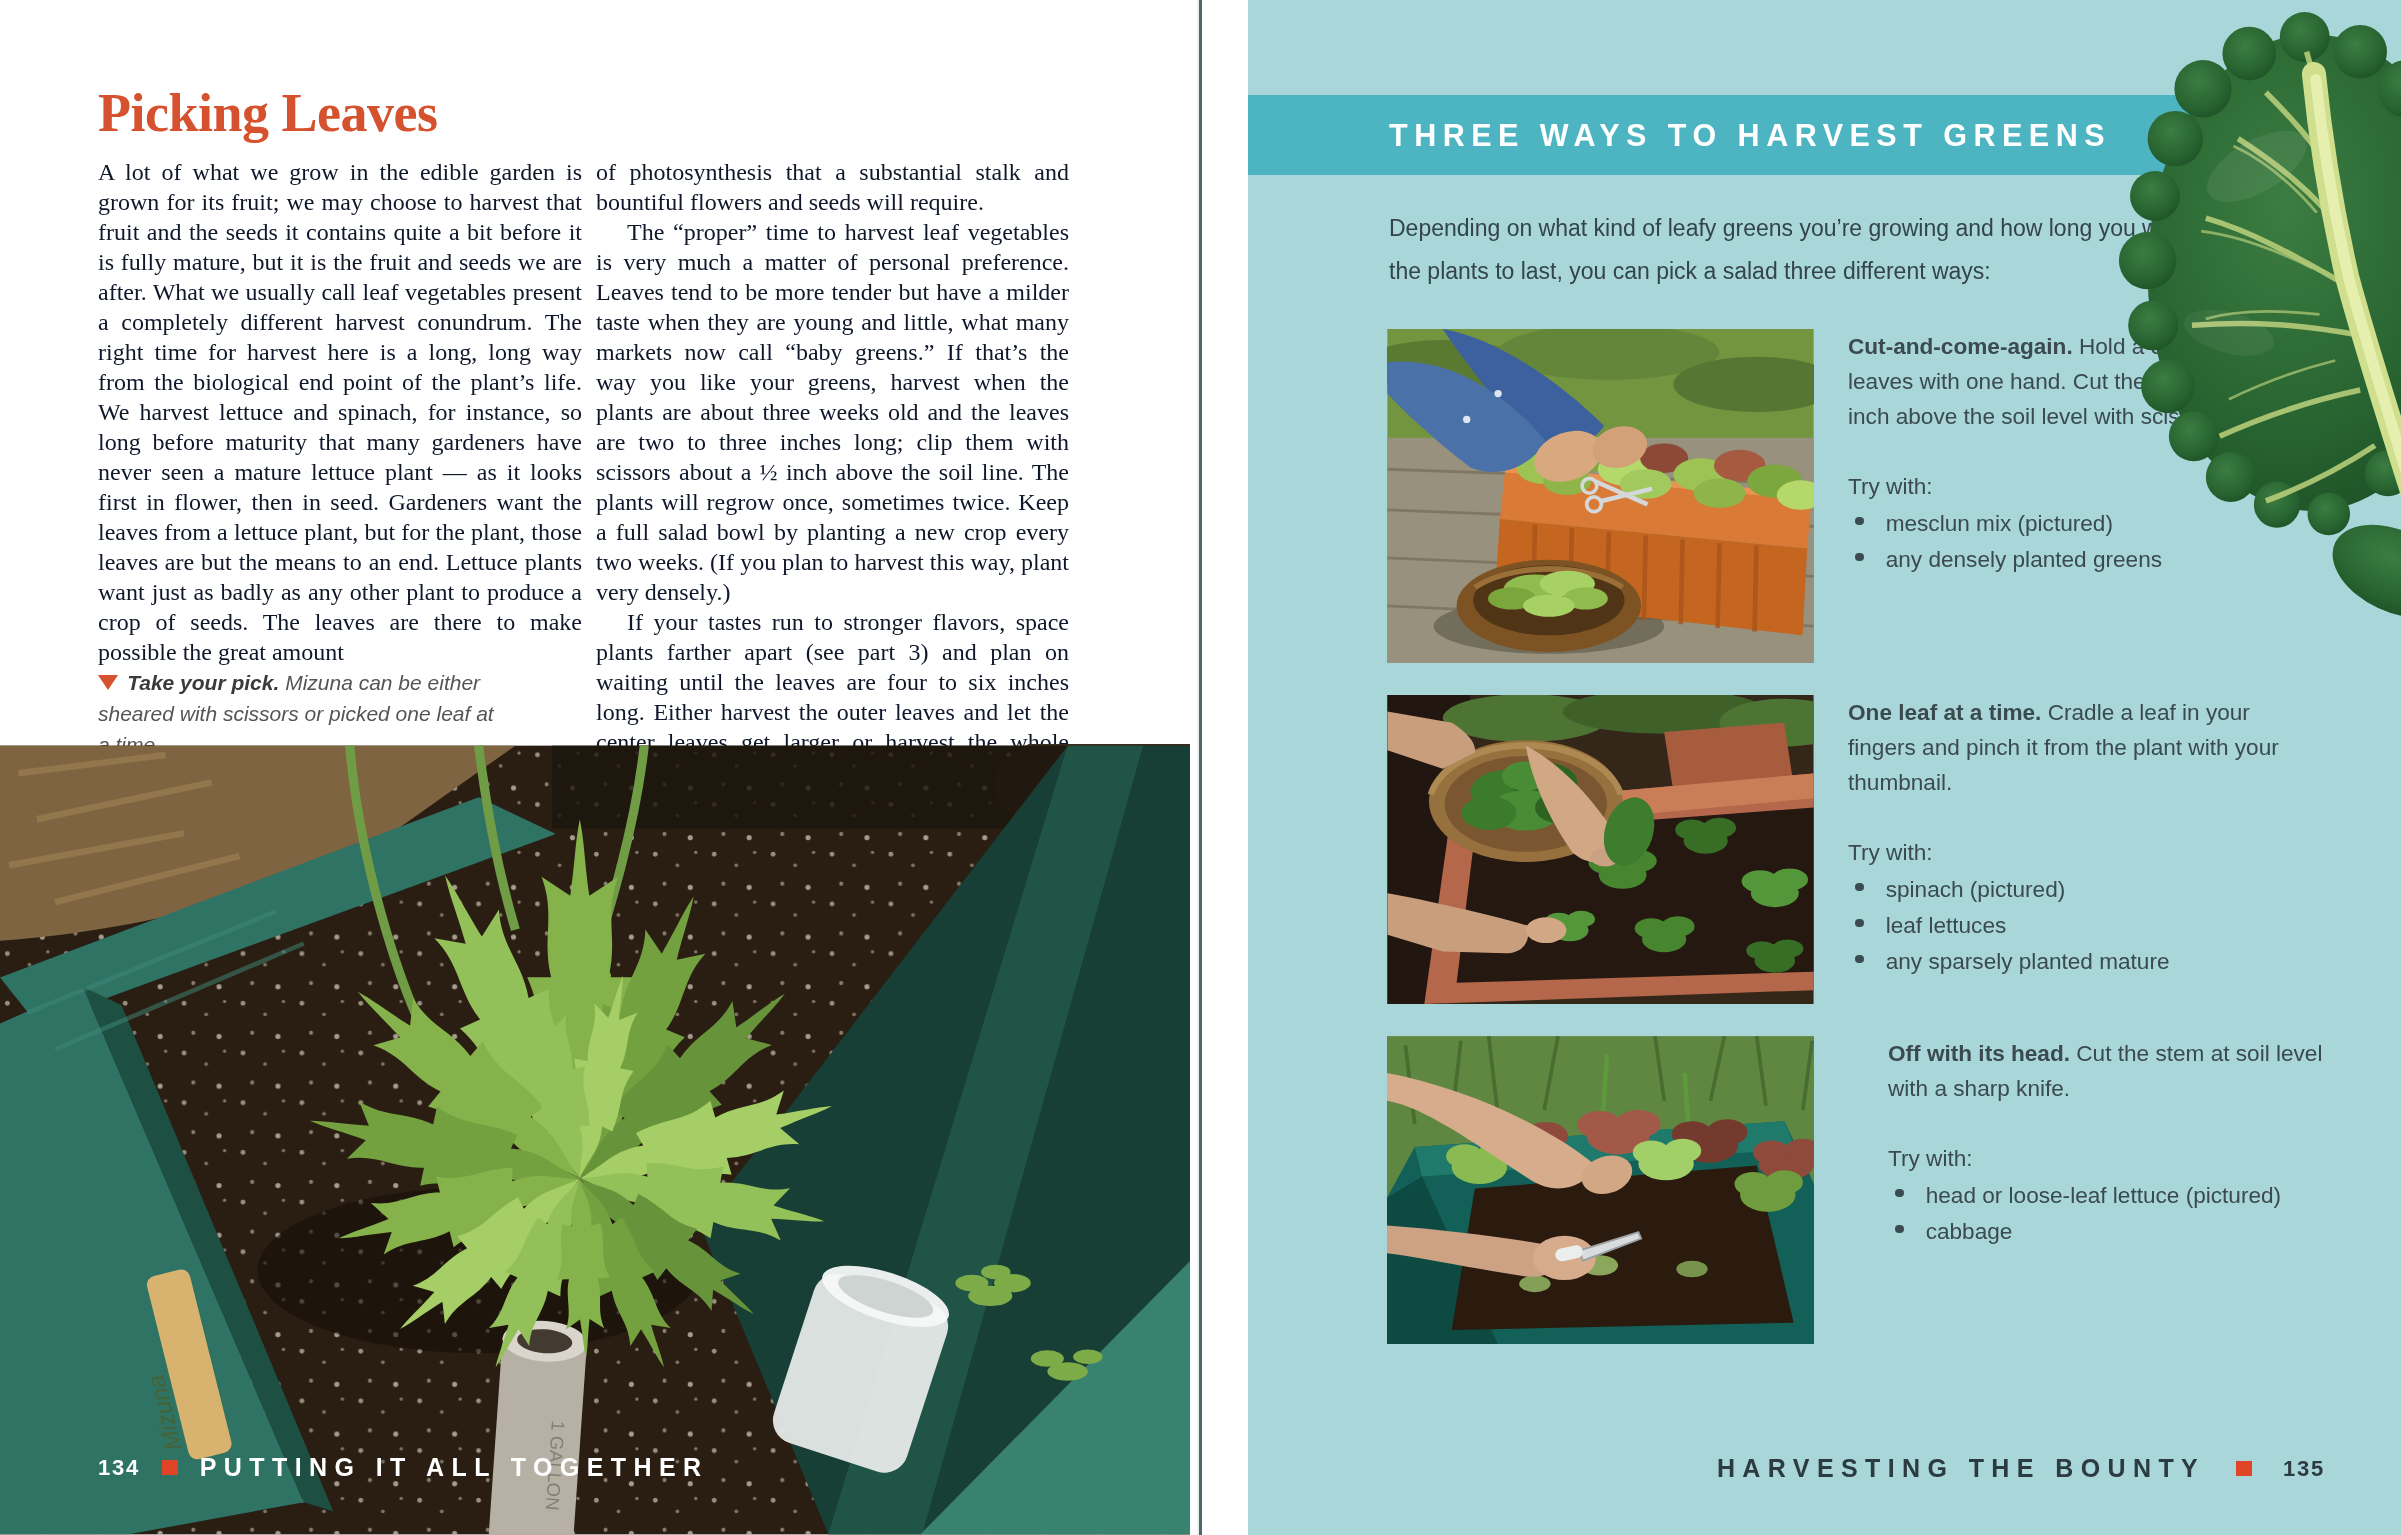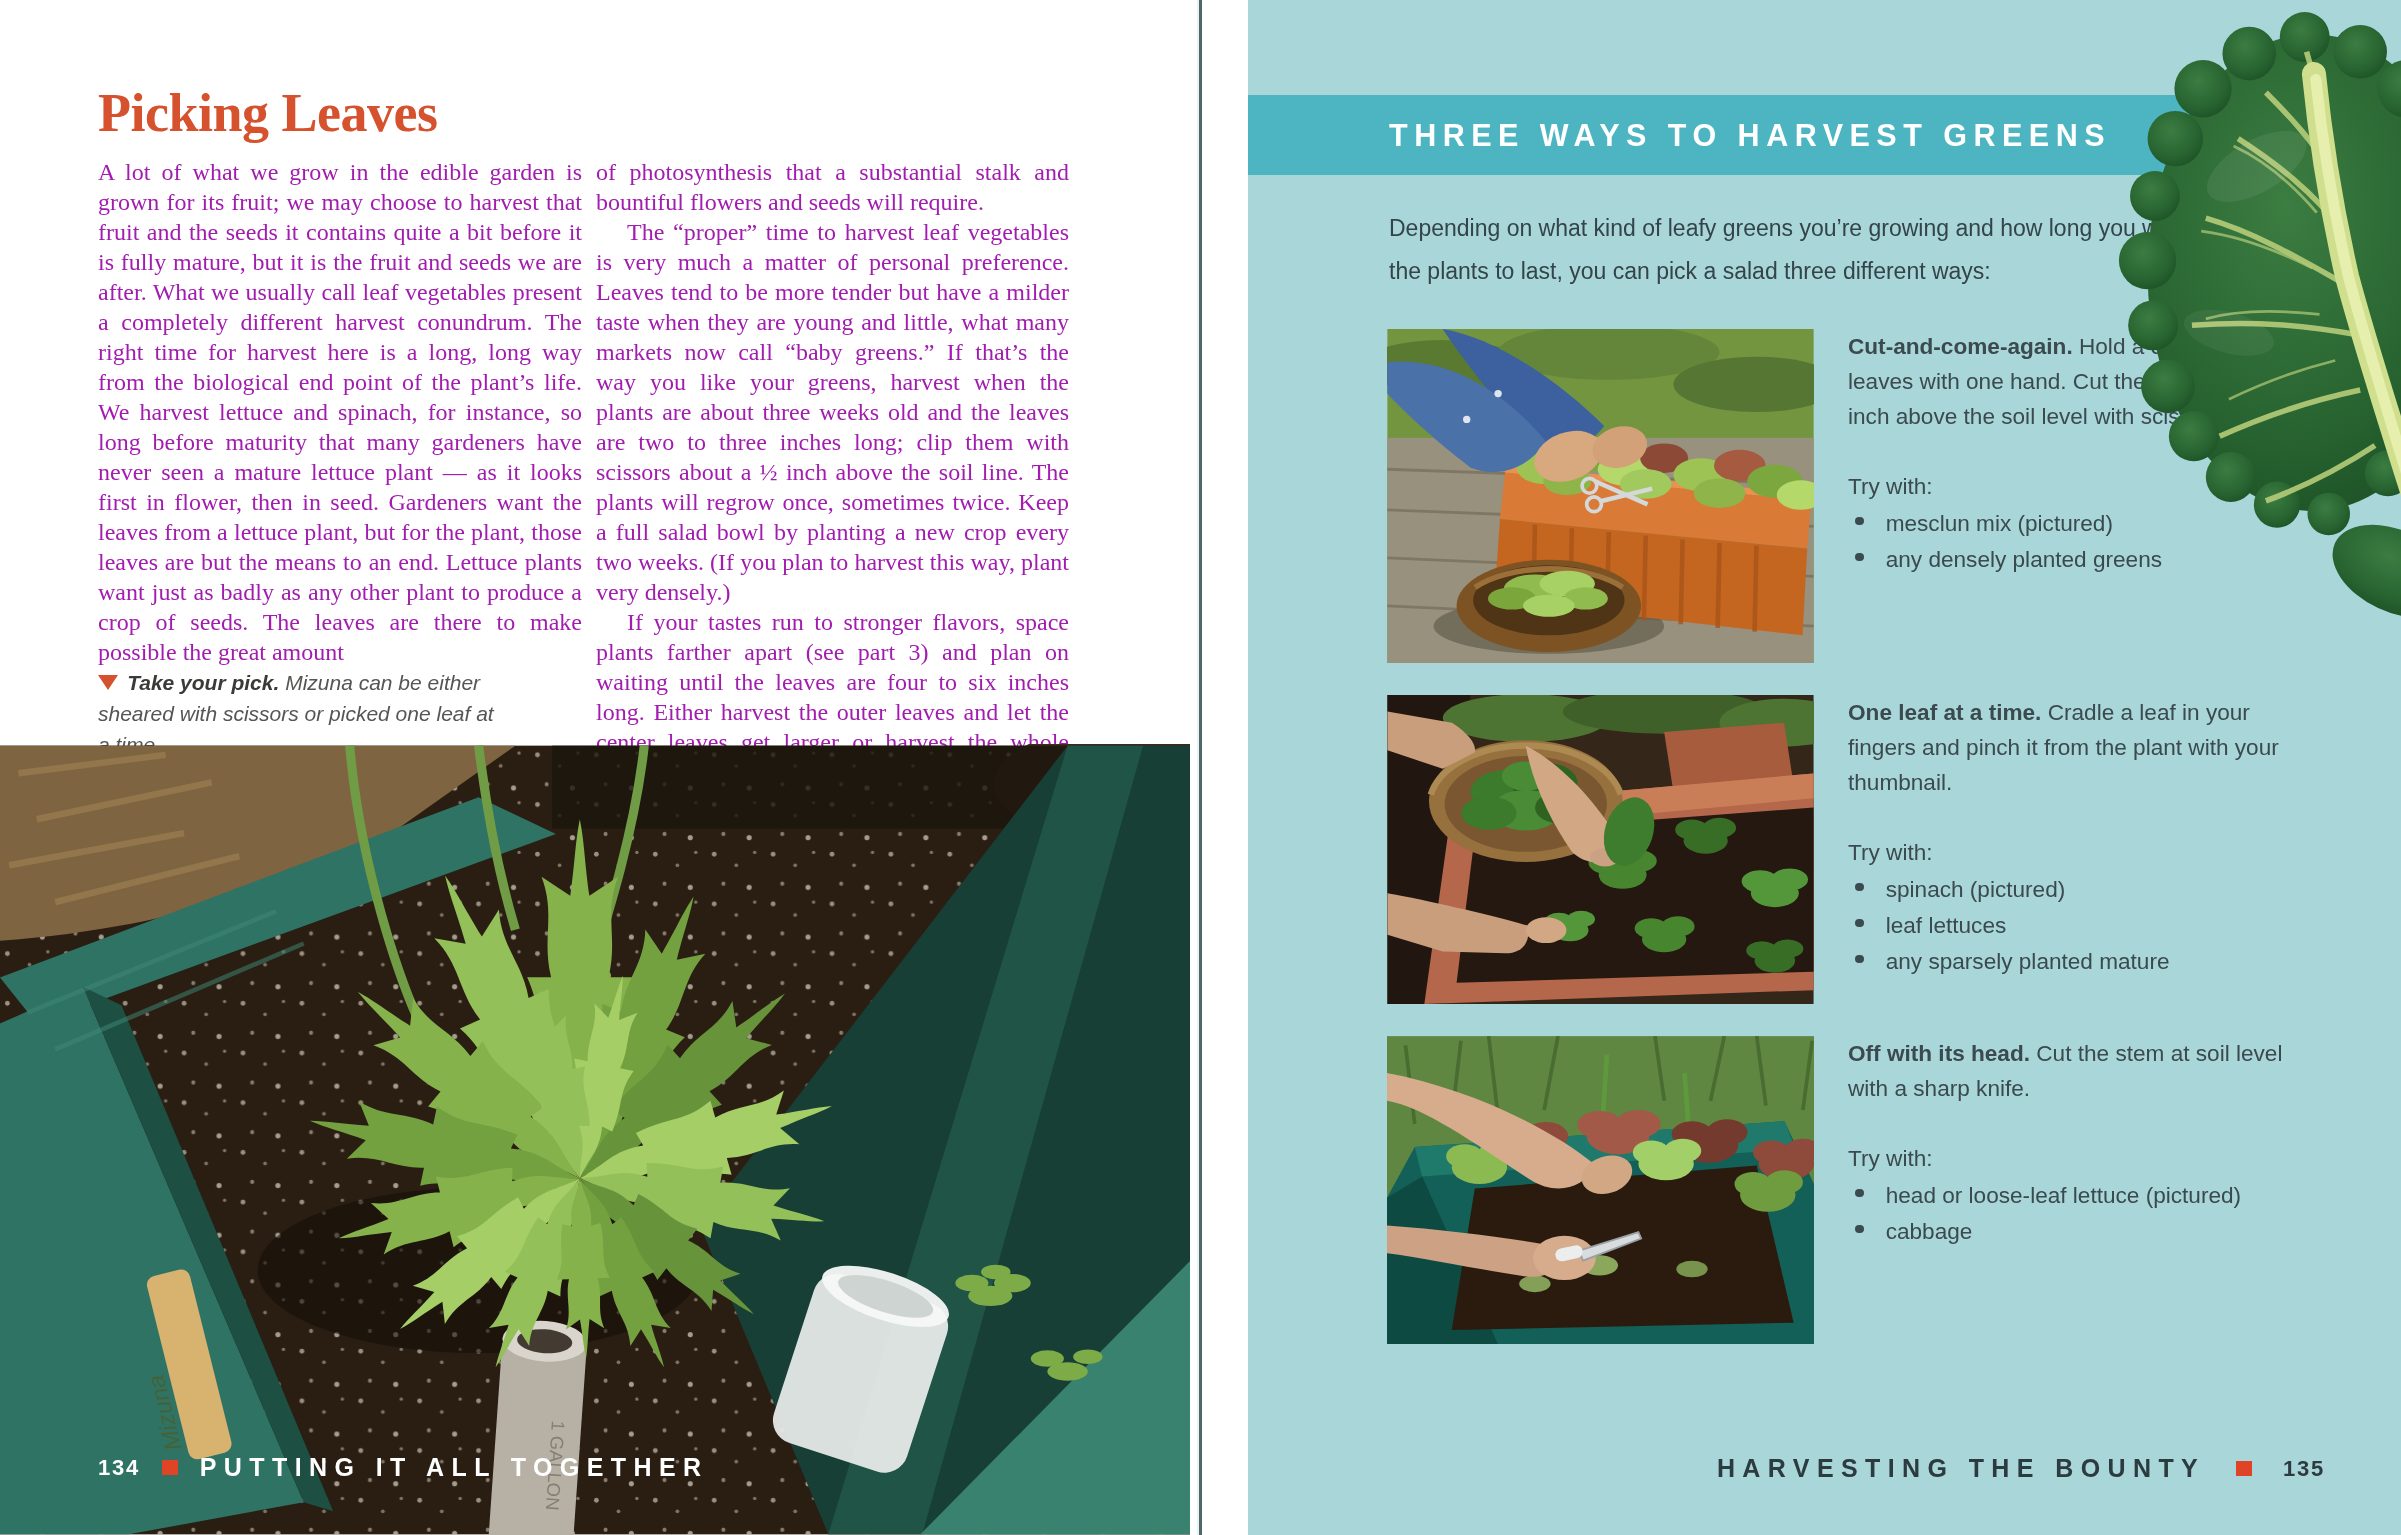--- a/index.html
+++ b/index.html
@@ -2,21 +2,21 @@
 <html style="font-size:14.8px"><head>
 <meta charset="utf-8">
 <style>
   html,body{margin:0;padding:0;background:#666;}
   .spread{position:relative;width:2401px;height:1536px;background:#ffffff;overflow:hidden;
           font-family:"Liberation Serif",serif;}
   
   .page-left{position:absolute;left:0;top:0;width:1190px;height:1536px;background:#ffffff;}
   .title{position:absolute;left:98px;top:85px;margin:0;font-size:54px;line-height:1.05;
          font-weight:bold;color:#d6512d;letter-spacing:-0.5px;}
-  .bodycol{position:absolute;top:157px;font-size:24px;line-height:30px;color:#a21caf;
+  .bodycol{position:absolute;top:157px;font-size:24px;line-height:30px;color:#0f172a;
            text-align:justify;}
   .col1{left:98px;width:484px;}
   .col2{left:596px;width:473px;}
   .bodycol p{margin:0;}
   .bodycol p.ind{text-indent:31px;}
   .caption{position:absolute;left:98px;top:667px;width:412px;
            font-family:"Liberation Sans",sans-serif;font-style:italic;font-size:21px;
            line-height:31px;color:#555553;}
   .cap-lead{font-weight:bold;color:#3a3a38;}
   .tri{display:inline-block;width:0;height:0;border-left:10.2px solid transparent;
@@ -40,21 +40,21 @@
   .banner span{position:absolute;left:141px;top:50%;transform:translateY(-50%);
                color:#ffffff;font-weight:bold;font-size:30.5px;letter-spacing:6.5px;}
   .intro{position:absolute;left:141px;top:207px;width:836px;margin:0;
          font-size:23px;line-height:43px;color:#33444a;}
   .ph{position:absolute;left:139px;width:427px;margin:0;overflow:hidden;}
   .ph svg{display:block;}
   .p1{top:329px;height:334px;}
   .p2{top:695px;height:309px;}
   .p3{top:1036px;height:308px;}
   .callout{position:absolute;left:600px;width:445px;font-size:22.6px;line-height:35px;color:#3a4a4e;}
-  .c1{top:329px;}.c2{top:695px;}.c3{top:1036px;}
+  .c1{top:329px;}.c2{top:695px;}.c3{top:1036px;margin-left:40px;}
   .callout p{margin:0;}
   .callout .desc{margin-bottom:35px;}
   .callout .lead{font-weight:bold;}
   .callout ul{list-style:none;margin:1.8px 0 0 0;padding:0;}
   .callout li{display:flex;align-items:baseline;line-height:36px;}
   .dot{flex:0 0 auto;width:8.3px;height:8.3px;border-radius:50%;background:#3a4a4e;
        margin:0 22px 0 7.4px;position:relative;top:-5.5px;}
   .leaf-wrap{position:absolute;left:870px;top:0;width:342px;height:647px;z-index:30;}
 </style>
 </head>

